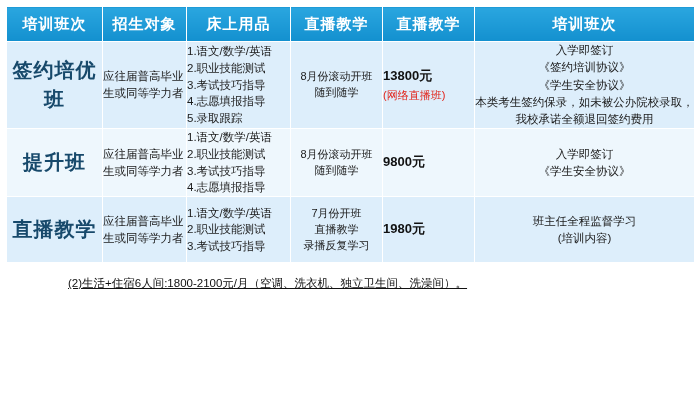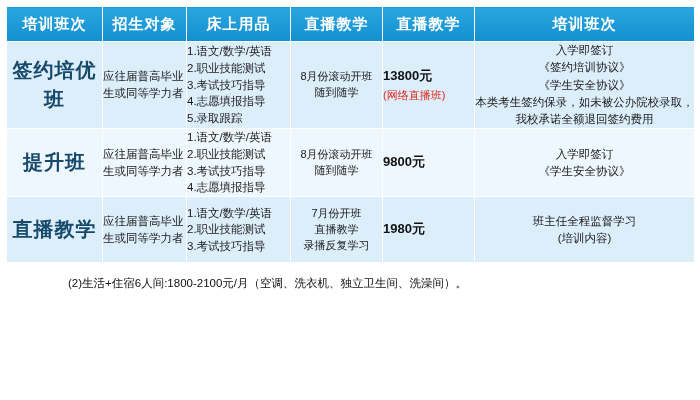--- a/index.html
+++ b/index.html
@@ -87,21 +87,21 @@
     line-height:1.5;
   }
   .notes{
     margin:10px 4px 0 10px;
     font-size:11.5px;
     color:#111;
     line-height:1.85;
   }
   .notes .ln{white-space:nowrap;}
   .notes .ind1{padding-left:26px;}
-  .notes .ind2{padding-left:52px;}
+  .notes .ind2{padding-left:52px;text-decoration:underline;}
 </style>
 </head>
 <body>
 
 <div class="sheet">
 
   <table class="tbl">
     <colgroup>
       <col style="width:96px">
       <col style="width:84px">

